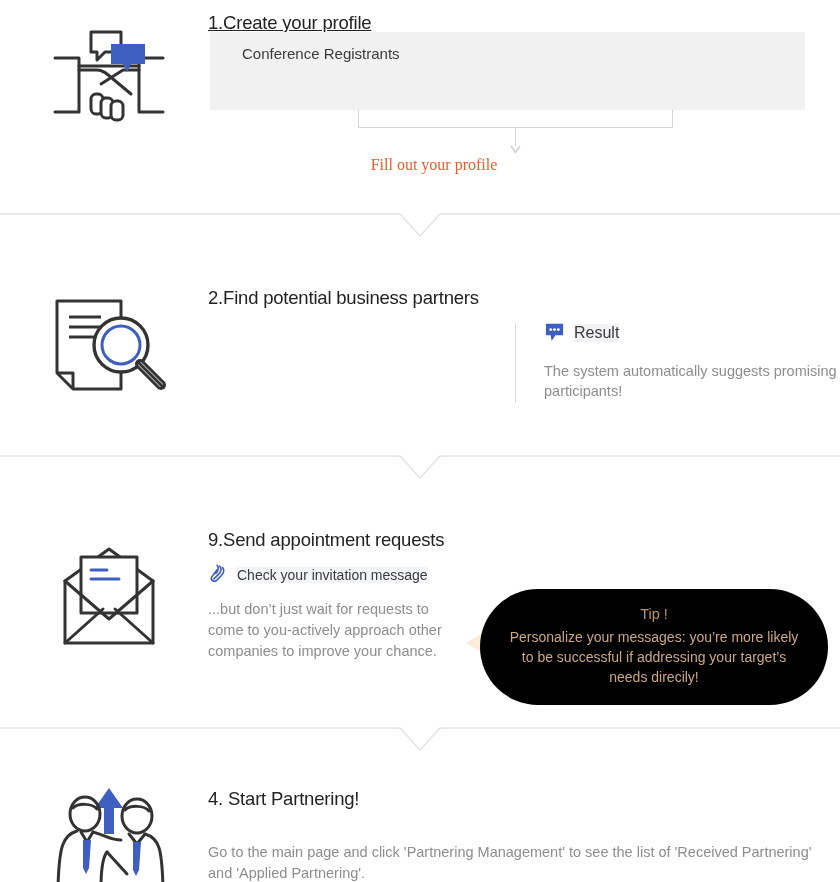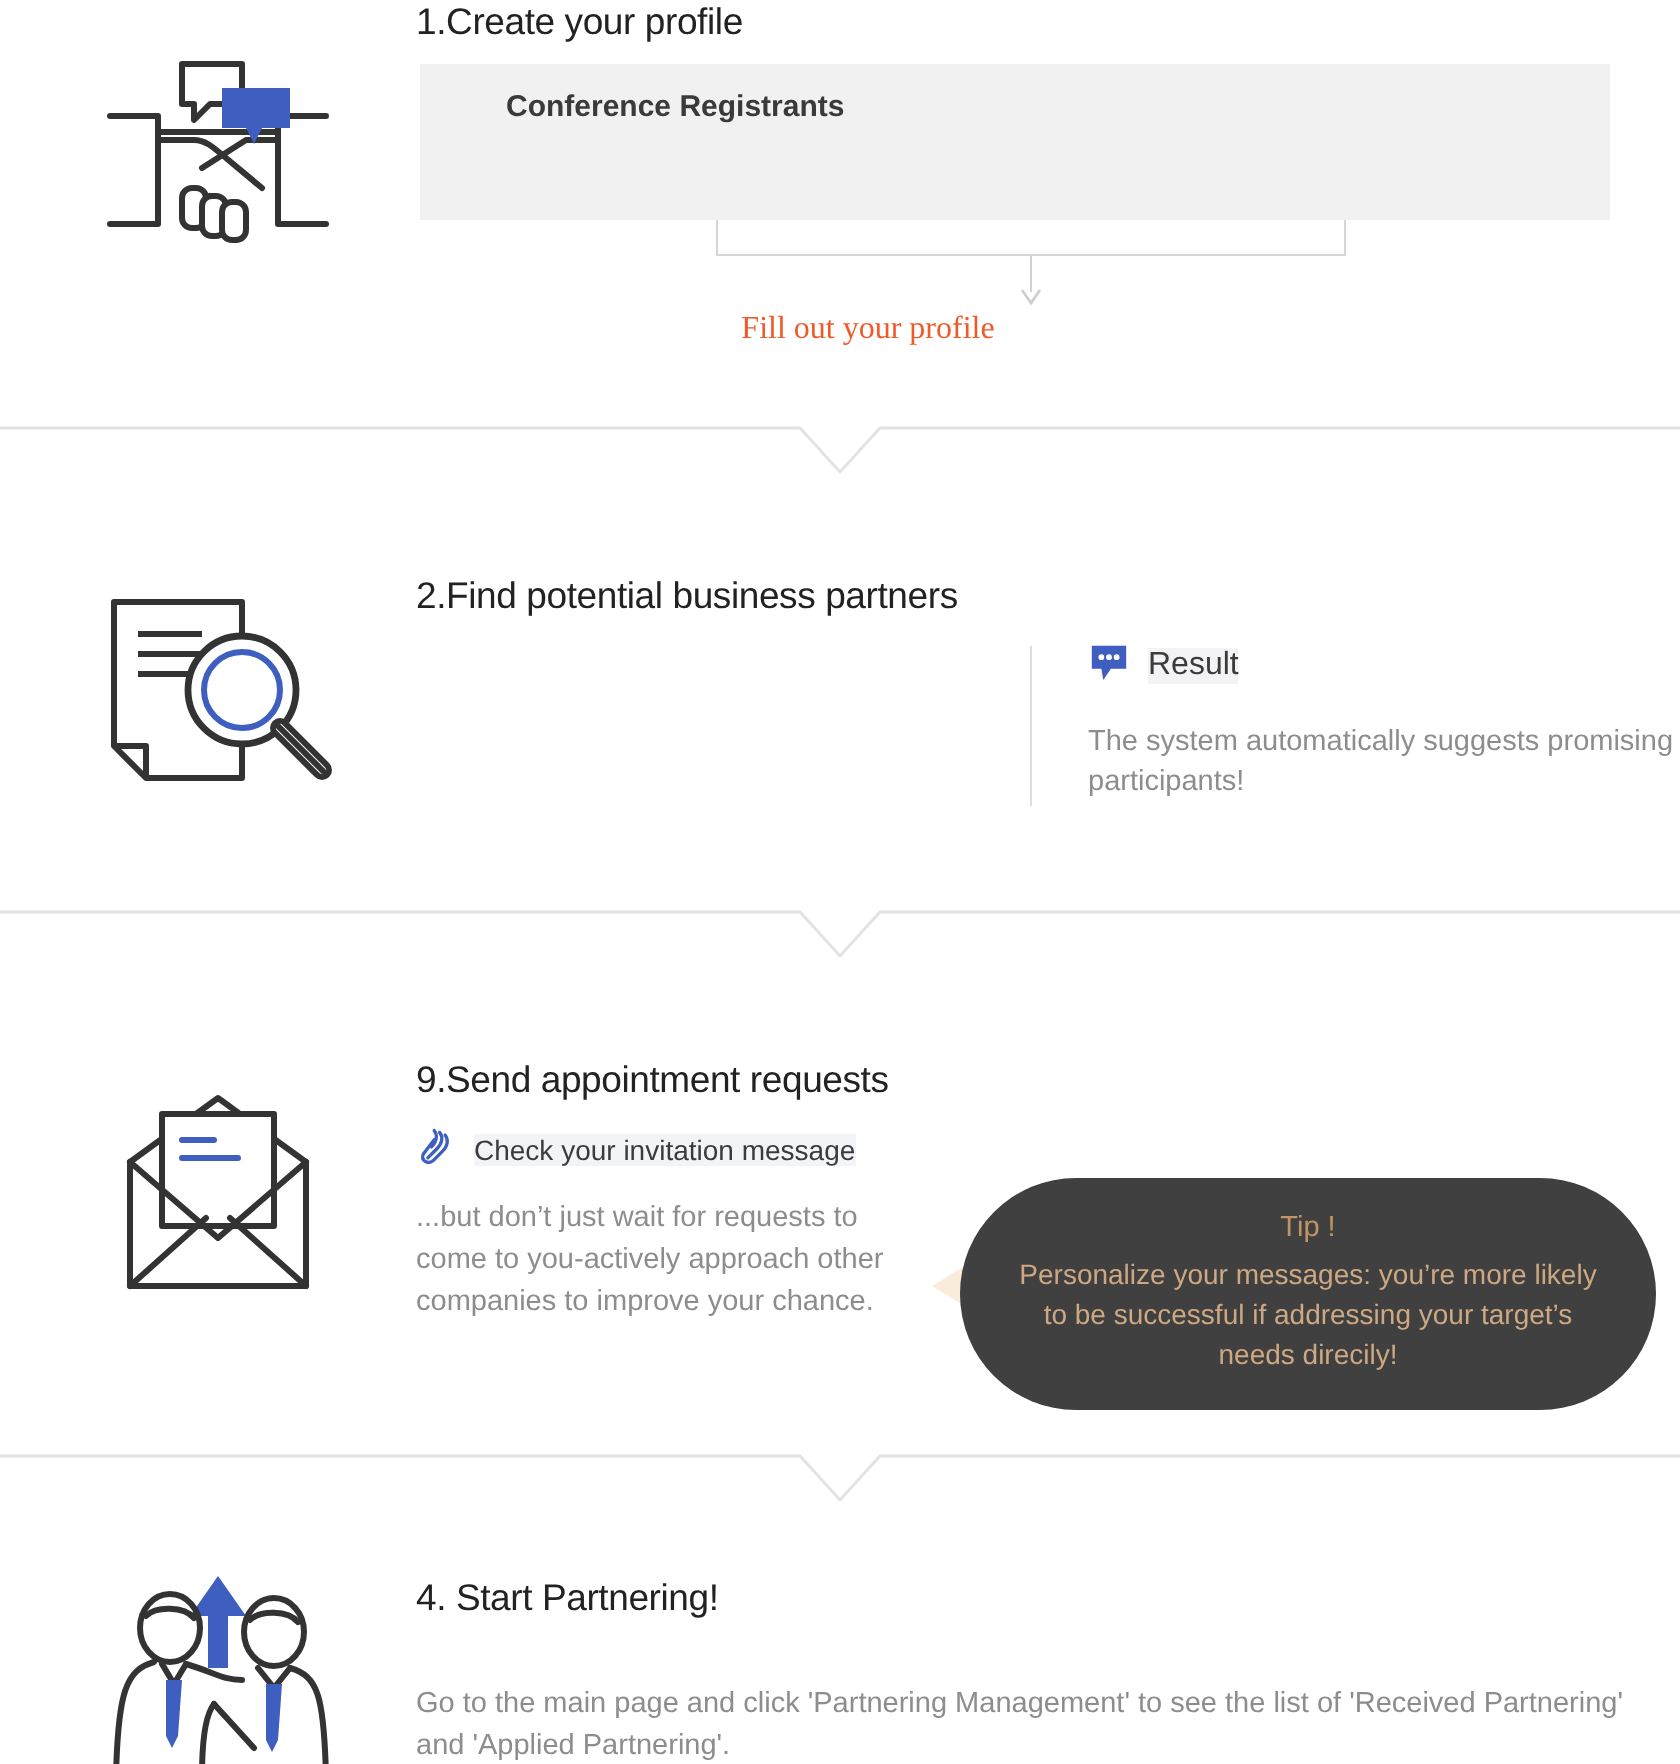--- a/index.html
+++ b/index.html
@@ -43,25 +43,24 @@
   .gray-panel {
     position: absolute;
     left: 210px;
     top: 32px;
     width: 595px;
     height: 78px;
     background: #f1f1f1;
   }
   .gray-panel .gp-title {
     position: absolute;
-    left: 43px;
+    left: 32px;
     top: 13px;
     font-size: 15px;
     color: #3a3a3a;
-    font-weight: bold;
   }
   .gray-panel .gp-sub {
     position: absolute;
     left: 32px;
     top: 41px;
     font-size: 14.5px;
     color: #8d8d8d;
   }
 
   
@@ -162,21 +161,21 @@
     color: #8d8d8d;
     width: 258px;
   }
 
   .tip-bubble {
     position: absolute;
     left: 272px;
     top: 60px;
     width: 348px;
     height: 116px;
-    background: #404040;
+    background: #000000;
     border-radius: 58px;
     box-sizing: border-box;
     padding: 17px 22px 0 22px;
     text-align: center;
   }
   .tip-tail {
     position: absolute;
     left: 258px;
     top: 103px;
     width: 0;
@@ -245,21 +244,21 @@
         </g>
         <g fill="#ffffff" stroke="#333333" stroke-width="3" stroke-linejoin="round">
           <path d="M46 10 L76 10 L76 30 L60 30 L52 38 L52 30 L46 30 Z"></path>
         </g>
         <g fill="#3e5ec0">
           <path d="M66 22 L100 22 L100 42 L86 42 L82 50 L78 42 L66 42 Z"></path>
         </g>
       </svg>
     </div>
 
-    <h2 class="step-title" style="position:absolute;left:208px;top:0px;">1.Create your profile</h2>
+    <h2 class="step-title" style="position:absolute;left:208px;top:12px;text-decoration:underline;">1.Create your profile</h2>
 
     <div class="gray-panel">
       <div class="gp-title">Conference Registrants</div>
     </div>
 
     <div class="connector"></div>
     <div class="connector-stem"></div>
     <div class="connector-arrow">
       <svg viewBox="0 0 11 9" width="11" height="9">
         <path d="M1 1 L5.5 7.5 L10 1" fill="none" stroke="#cfcfcf" stroke-width="1.4"></path>

